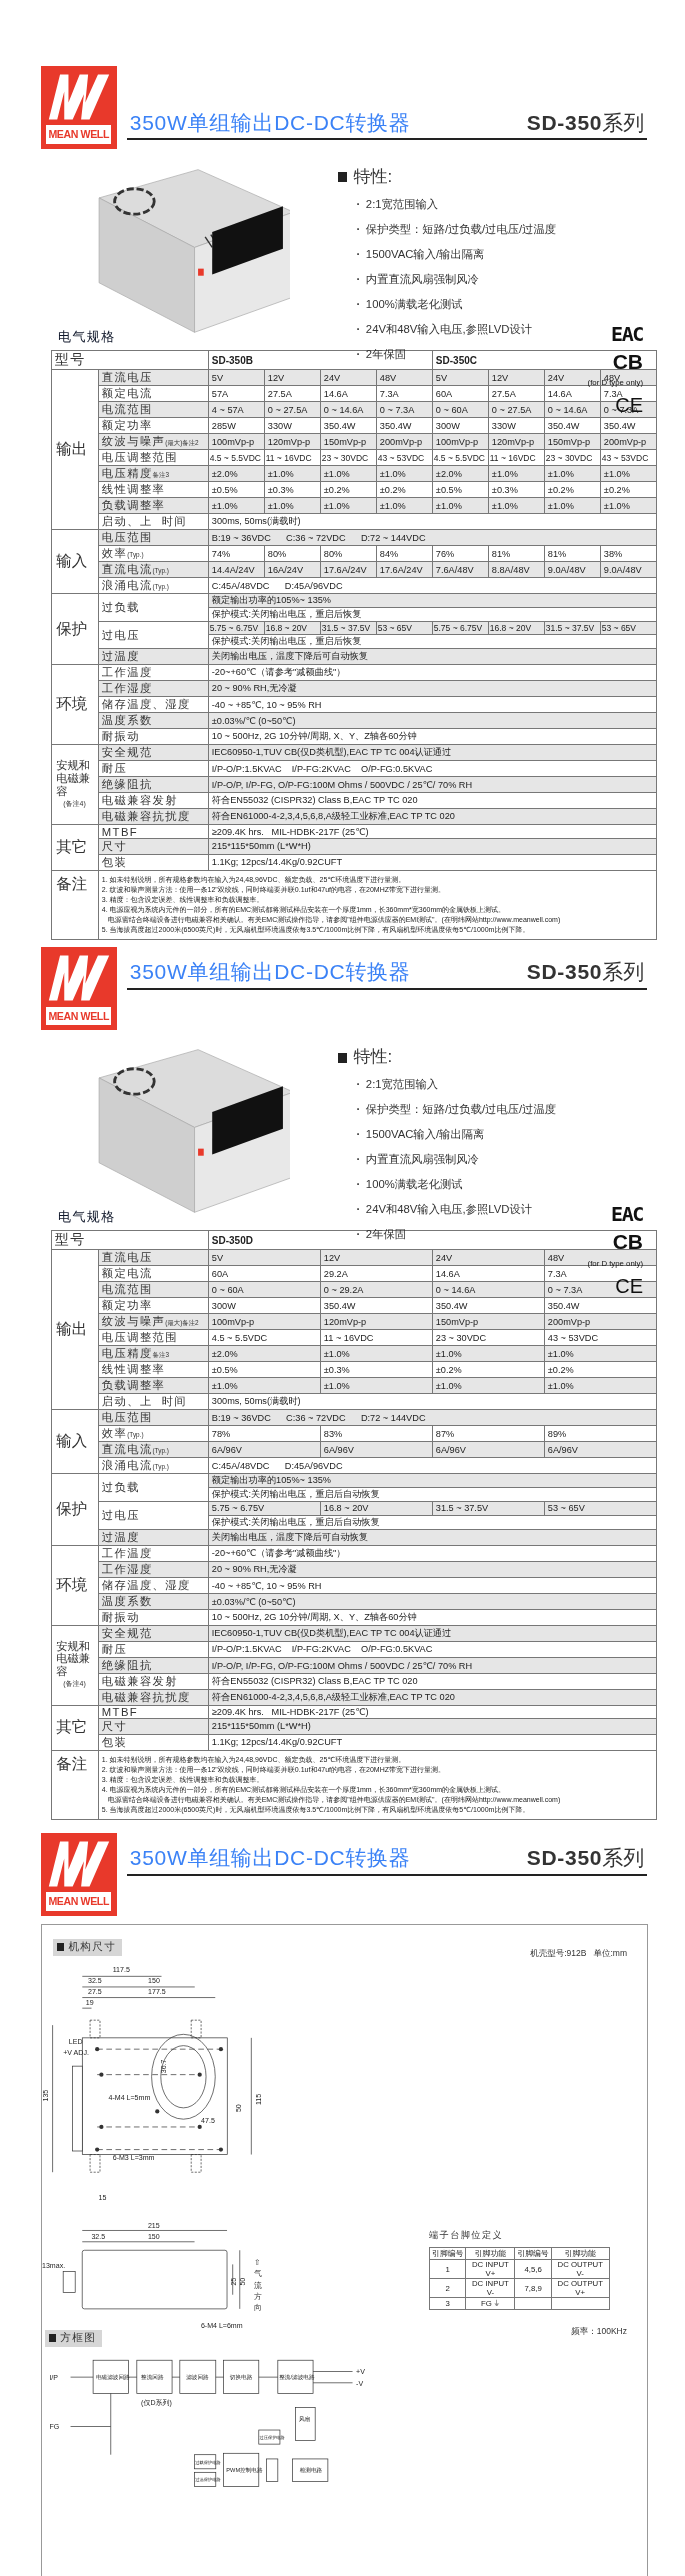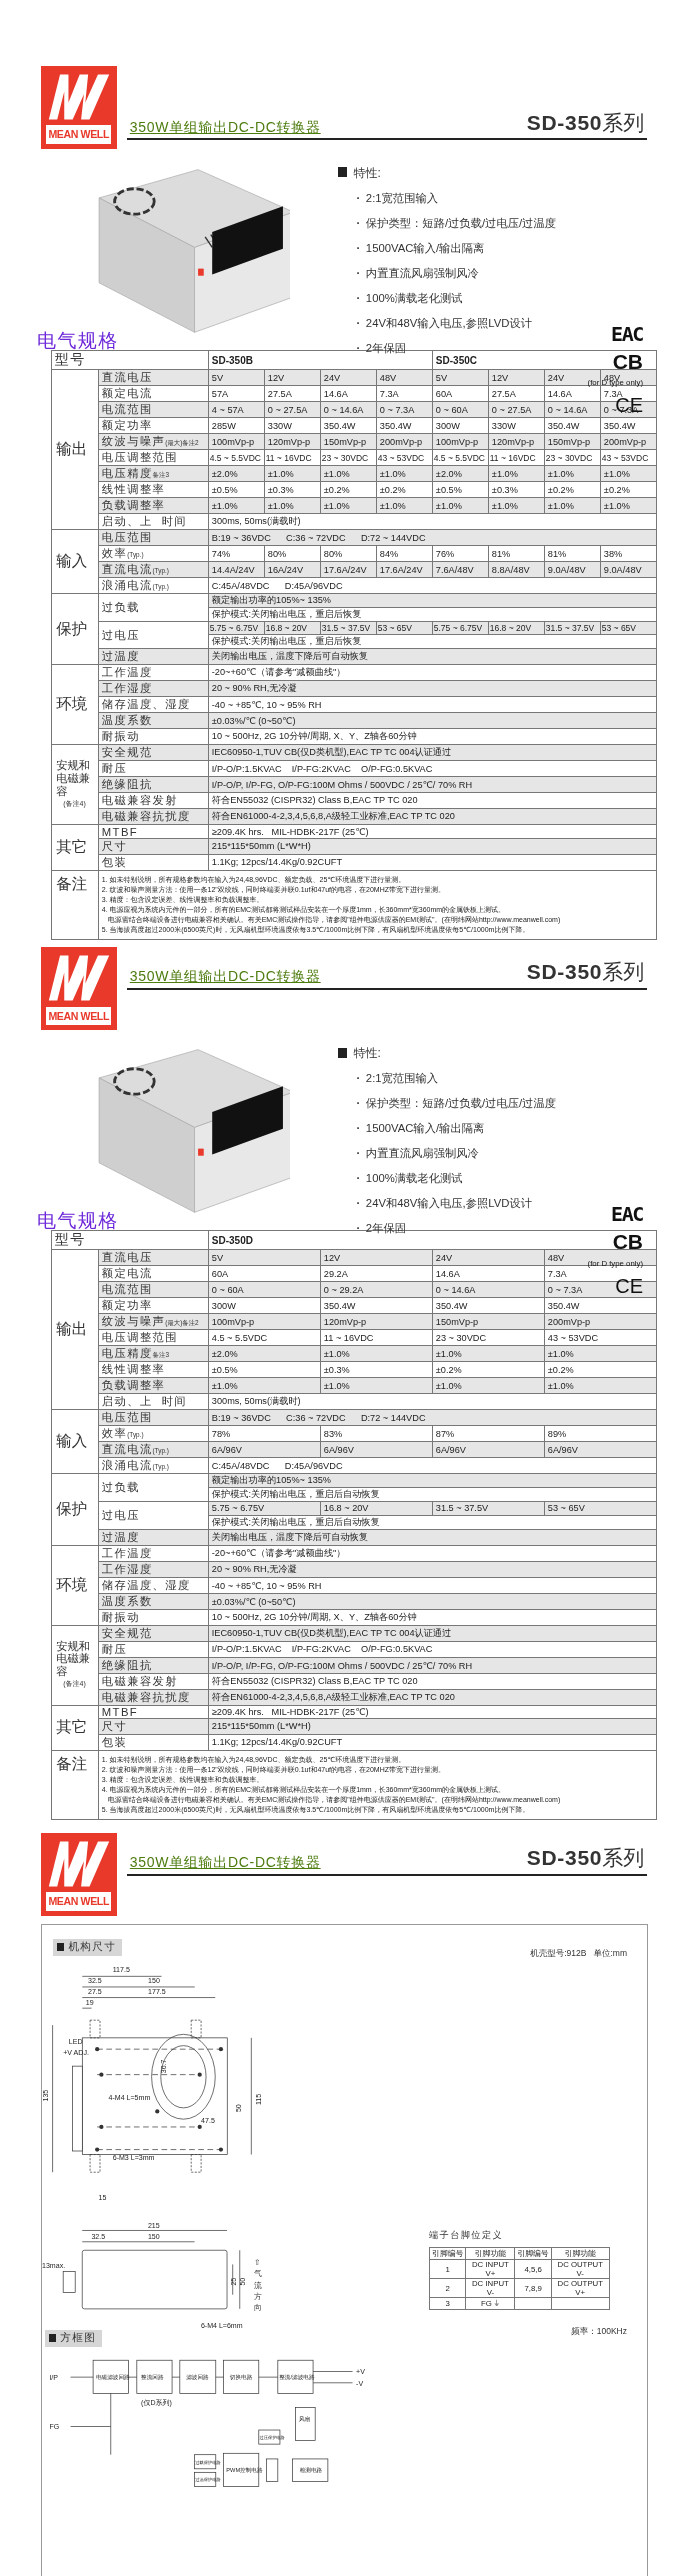--- a/index.html
+++ b/index.html
@@ -7,36 +7,36 @@
   .page { position: relative; width: 685px; }
 
   
   .hdr { position: relative; height: 88px; }
   .logo { position: absolute; left: 41px; top: 66px; width: 76px; height: 83px; }
   .hdr .logo { top: 66px; }
   .mw-logo { width: 76px; height: 83px; background: #e8392b; border: 1.4px solid #e8392b; position: relative; }
   .mw-logo .mw { position: absolute; left: 4.2px; top: 2.8px; width: 66px; height: 54px; }
   .mw-logo .mwtext { position: absolute; left: 4.2px; bottom: 4.2px; width: 65px; height: 18.4px; background: #fff; color: #e8392b; font-weight: bold; font-size: 10.6px; text-align: center; line-height: 18.4px; letter-spacing: -0.4px; }
   .title-bar { position: absolute; left: 127px; right: 38px; border-bottom: 2.1px solid #222; height: 34px; }
-  .title-main { position: absolute; left: 2.8px; bottom: 1.4px; font-size: 14px; color: #4d7c0f; letter-spacing: 0.7px; text-decoration: underline; }
+  .title-main { position: absolute; left: 2.8px; bottom: 1.4px; font-size: 21px; color: #3b82f6; letter-spacing: 0.7px; }
   .title-series { position: absolute; right: 2.8px; bottom: 1.4px; font-size: 21px; color: #333; text-align: center; }
   .title-series b { font-weight: bold; letter-spacing: 0.7px; }
 
   
   .prod-row { position: relative; height: 254px; }
   .prod-img { position: absolute; left: 92px; top: 0; width: 198px; height: 205px; }
   .features { position: absolute; left: 338px; top: 12.7px; }
-  .feat-head { font-size: 12px; color: #333; margin-bottom: 4.2px; }
+  .feat-head { font-size: 17px; color: #333; margin-bottom: 4.2px; }
   .feat-head .sq { display: inline-block; width: 8.5px; height: 10px; background: #222; margin-right: 7px; vertical-align: -0.7px; }
   .feat-list { list-style: none; margin-left: 18.4px; }
   .feat-list li { font-size: 11.3px; color: #333; line-height: 25px; }
   .feat-list li::before { content: "·"; margin-right: 5.7px; font-weight: bold; }
 
   .spec-title-row { position: relative; height: 28px; }
-  .spec-title { position: absolute; left: 37px; top: 5.7px; font-size: 19px; color: #6d28d9; letter-spacing: 1.4px; }
+  .spec-title { position: absolute; left: 58px; top: 5.7px; font-size: 13px; color: #0f172a; letter-spacing: 1.4px; }
   .certs { position: absolute; right: 42px; top: 0; display: flex; align-items: flex-end; gap: 4.2px; color: #111; flex-direction: column; }
   .certs .eac { font-weight: bold; font-size: 20px; letter-spacing: -1.4px; font-family: "DejaVu Sans Mono", monospace; }
   .certs .cb { font-weight: bold; font-size: 21px; }
   .certs .cbnote { font-size: 7.8px; margin-bottom: 2.8px; }
   .certs .ce { font-size: 20px; margin-left: 4.2px; }
 
   
   table.spec { border-collapse: collapse; margin-left: 51px; width: 606px; table-layout: fixed; }
   table.spec td { border: 0.7px solid #777; font-size: 9.2px; height: 13.4px; padding: 0 2.8px; white-space: nowrap; overflow: hidden; color: #222; }
   table.spec td.grp { font-size: 15.5px; color: #333; text-align: left; padding-left: 4.2px; vertical-align: middle; background: #fff; }

